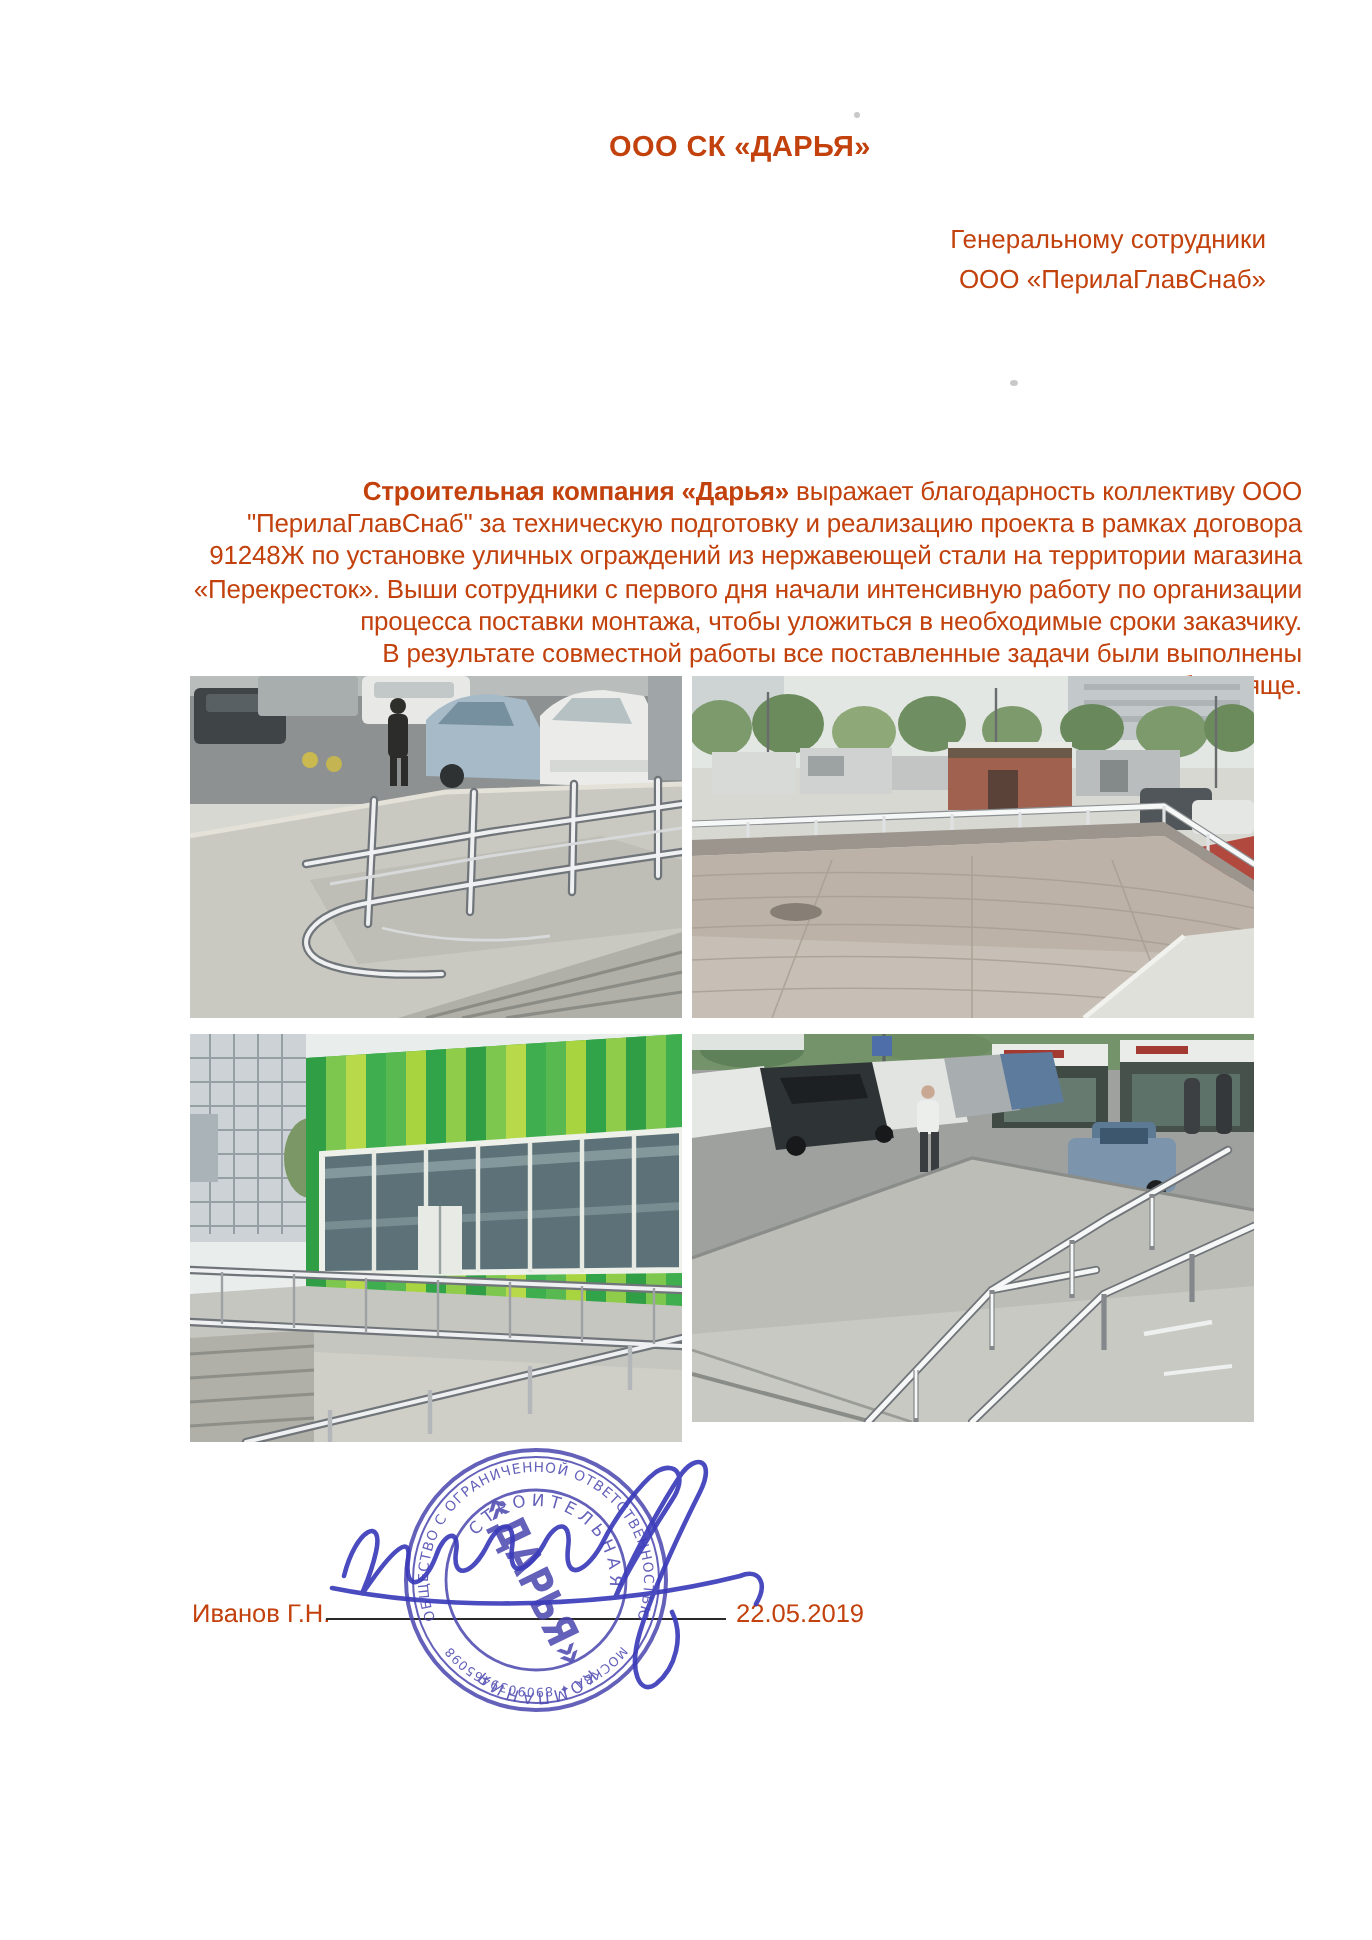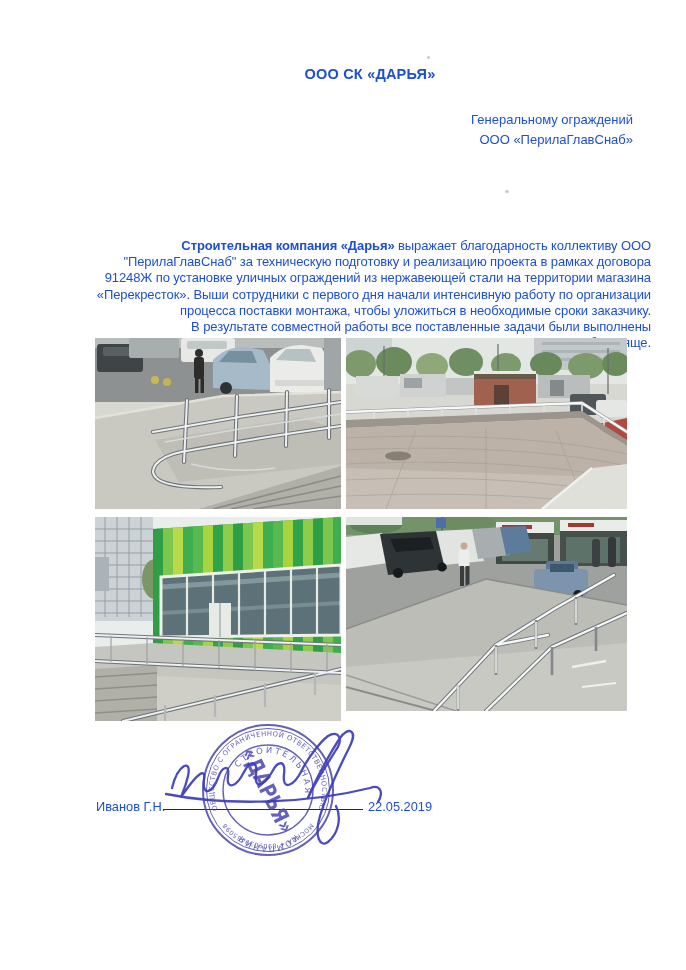--- a/index.html
+++ b/index.html
@@ -1,20 +1,20 @@
 <!DOCTYPE html>
 <html lang="ru"><head>
 <meta charset="utf-8">
 <style>
   html,body{margin:0;padding:0;background:#e9e9e9;}
   .page{
     position:relative;width:686px;height:970px;margin:0 auto;
     background:#ffffff;overflow:hidden;
     font-family:"Liberation Sans","DejaVu Sans",sans-serif;
-    color:#1d4ed8;
+    color:#c2410c;
   }
   .abs{position:absolute;}
   .org-title{left:95px;top:66px;width:550px;text-align:center;
     font-size:14.5px;font-weight:700;letter-spacing:.2px;}
   .addressee{left:300px;top:110px;width:333px;text-align:right;
     font-size:13px;line-height:19.6px;}
   .heading{left:0;top:201px;width:686px;text-align:center;
     font-size:13.8px;font-weight:700;letter-spacing:.2px;}
   .body-p{left:95px;width:556px;font-size:13px;line-height:16.2px;
     letter-spacing:-.1px;text-indent:40px;margin:0;text-align:right;}
@@ -34,21 +34,21 @@
   .rail-g{stroke:#8c9093;stroke-width:3.6;fill:none;stroke-linecap:round;stroke-linejoin:round;}
 </style>
 </head>
 <body>
 
 <div class="page">
 
   <div class="abs org-title">ООО СК «ДАРЬЯ»</div>
 
   <div class="abs addressee">
-    <div>Генеральному ограждений</div>
+    <div>Генеральному сотрудники</div>
     <div>ООО «ПерилаГлавСнаб»</div>
   </div>
 
 
   <p class="abs body-p p1"><b>Строительная компания «Дарья»</b><span> выражает благодарность коллективу ООО "ПерилаГлавСнаб" за техническую подготовку и реализацию проекта в рамках договора 91248Ж по установке уличных ограждений из нержавеющей стали на территории магазина «Перекресток». Выши сотрудники с первого дня начали интенсивную работу по организации процесса поставки монтажа, чтобы уложиться в необходимые сроки заказчику.</span></p>
   <p class="abs body-p p2">В результате совместной работы все поставленные задачи были выполнены блестяще.</p>
 
   <div class="ph" style="left:95px;top:338px;width:246px;height:171px;">
     <svg width="246" height="171" viewBox="0 0 246 171" role="img" aria-label="Лестница с перилами из нержавеющей стали на фоне парковки с автомобилями и пешеходом">
       <rect x="0" y="0" width="246" height="64" fill="#8d9191"></rect>

